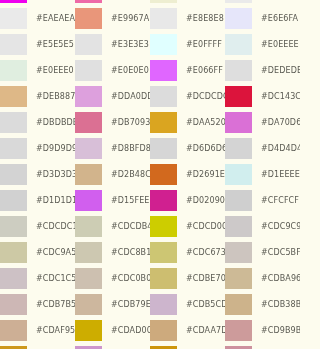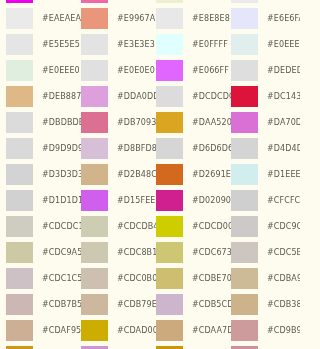--- a/index.html
+++ b/index.html
@@ -24,21 +24,20 @@
     height: 26px;
   }
   #swatch-table td {
     padding: 0;
     vertical-align: middle;
   }
   .cell {
     display: flex;
     align-items: center;
     height: 26px;
-    padding-left: 6px;
     box-sizing: border-box;
   }
   .chip {
     width: 27px;
     height: 21px;
     flex: 0 0 27px;
   }
   .code {
     font-size: 8px;
     color: #5a5a52;

